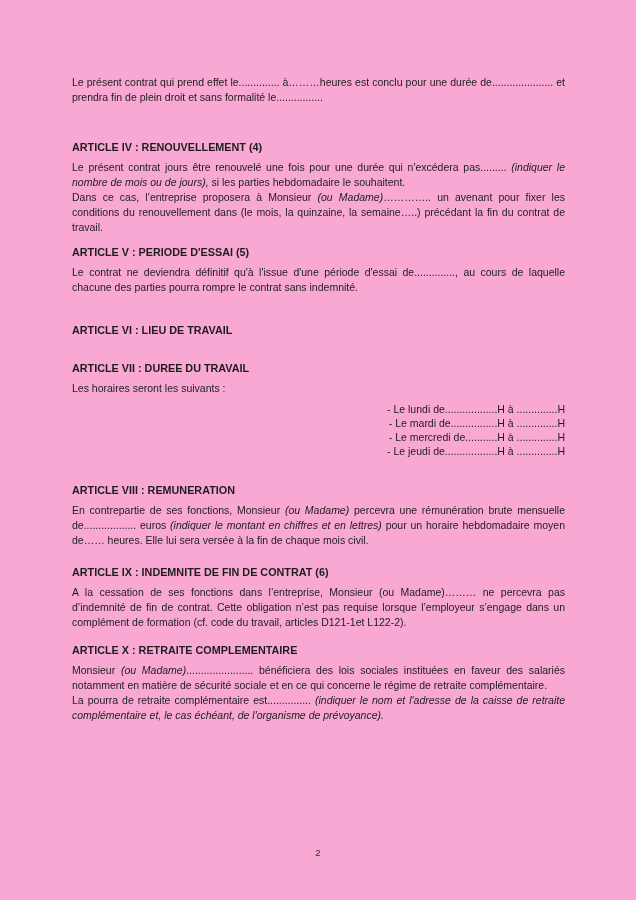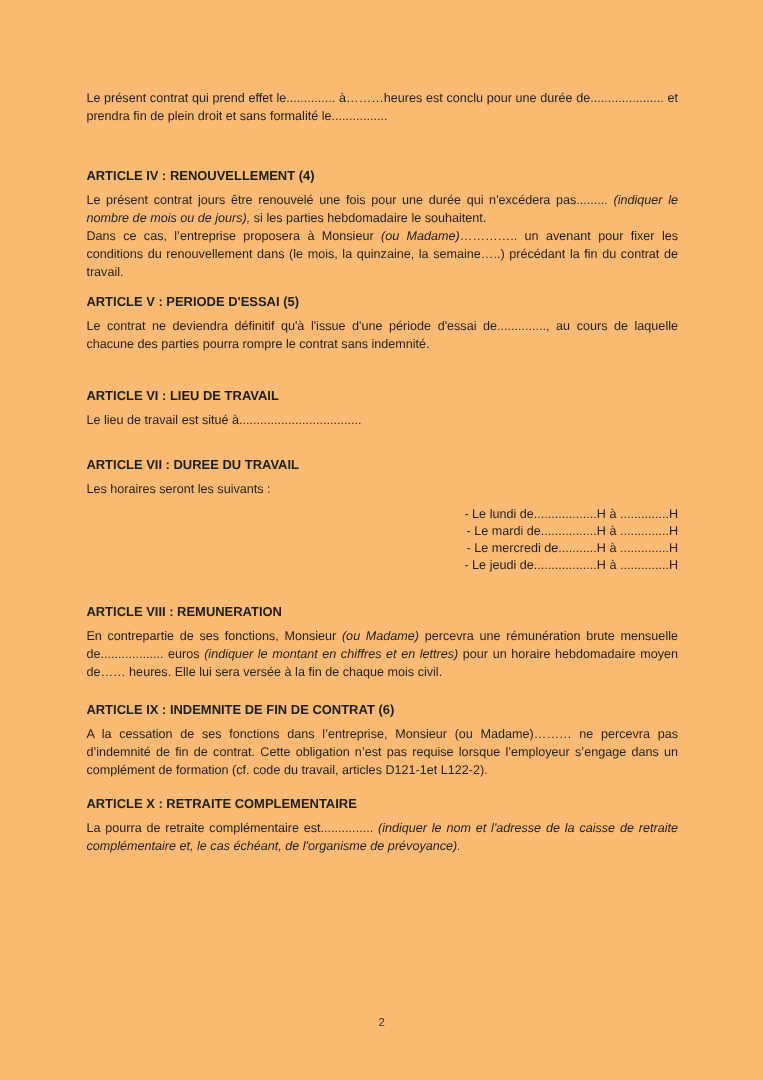--- a/index.html
+++ b/index.html
@@ -4,21 +4,21 @@
 <style>
   html, body {
     margin: 0;
     padding: 0;
     background: #ffffff;
   }
   .page {
     position: relative;
     width: 636px;
     height: 900px;
-    background: #fdba74;
+    background: #f9a8d4;
     font-family: "Liberation Sans", "DejaVu Sans", sans-serif;
     color: #1d1d1d;
     overflow: hidden;
   }
   .content {
     position: absolute;
     left: 72px;
     top: 0;
     width: 493px;
     padding-top: 75px;
@@ -83,38 +83,38 @@
     <h2 class="article-heading m-h4">ARTICLE IV : RENOUVELLEMENT (4)</h2>
     <p class="body-text m-after-head">
         <span class="tblock"><span>Le présent contrat jours être renouvelé une fois pour une durée qui n'excédera pas......... </span><span class="italic">(indiquer le nombre de mois ou de jours),</span><span> si les parties hebdomadaire le souhaitent.</span></span>
         <span class="tblock"><span>Dans ce cas, l’entreprise proposera à Monsieur </span><span class="italic">(ou Madame)</span><span>………….. un avenant pour fixer les conditions du renouvellement dans (le mois, la quinzaine, la semaine…..) précédant la fin du contrat de travail.</span></span>
       </p>
 
     <h2 class="article-heading m-h5">ARTICLE V : PERIODE D'ESSAI (5)</h2>
     <p class="body-text m-after-head">Le contrat ne deviendra définitif qu'à l'issue d'une période d'essai de.............., au cours de laquelle chacune des parties pourra rompre le contrat sans indemnité.</p>
 
     <h2 class="article-heading m-h6">ARTICLE VI : LIEU DE TRAVAIL</h2>
-    <p class="body-text m-after-head">Le lieu de travail est situé à...................................</p>
 
     <h2 class="article-heading m-h7">ARTICLE VII : DUREE DU TRAVAIL</h2>
     <p class="body-text m-after-head">Les horaires seront les suivants :</p>
     <ul class="schedule-list">
       <li>- Le lundi de..................H à ..............H</li>
       <li>- Le mardi de................H à ..............H</li>
       <li>- Le mercredi de...........H à ..............H</li>
       <li>- Le jeudi de..................H à ..............H</li>
     </ul>
 
     <h2 class="article-heading m-h8">ARTICLE VIII : REMUNERATION</h2>
     <p class="body-text m-after-head"><span>En contrepartie de ses fonctions, Monsieur </span><span class="italic">(ou Madame)</span><span> percevra une rémunération brute mensuelle de.................. euros </span><span class="italic">(indiquer le montant en chiffres et en lettres)</span><span> pour un horaire hebdomadaire moyen de…… heures. Elle lui sera versée à la fin de chaque mois civil.</span></p>
 
     <h2 class="article-heading m-h9">ARTICLE IX : INDEMNITE DE FIN DE CONTRAT (6)</h2>
     <p class="body-text m-after-head">A la cessation de ses fonctions dans l’entreprise, Monsieur (ou Madame)……… ne percevra pas d’indemnité de fin de contrat. Cette obligation n’est pas requise lorsque l’employeur s’engage dans un complément de formation (cf. code du travail, articles D121-1et L122-2).</p>
 
     <h2 class="article-heading m-h10">ARTICLE X : RETRAITE COMPLEMENTAIRE</h2>
     <p class="body-text m-after-head">
+        <span class="tblock"><span>Monsieur </span><span class="italic">(ou Madame)</span><span>....................... bénéficiera des lois sociales instituées en faveur des salariés notamment en matière de sécurité sociale et en ce qui concerne le régime de retraite complémentaire.</span></span>
         <span class="tblock"><span>La pourra de retraite complémentaire est............... </span><span class="italic">(indiquer le nom et l'adresse de la caisse de retraite complémentaire et, le cas échéant, de l'organisme de prévoyance).</span></span>
       </p>
 
   </div>
 
   <div class="page-number">2</div>
 </div>
 
 </body></html>

